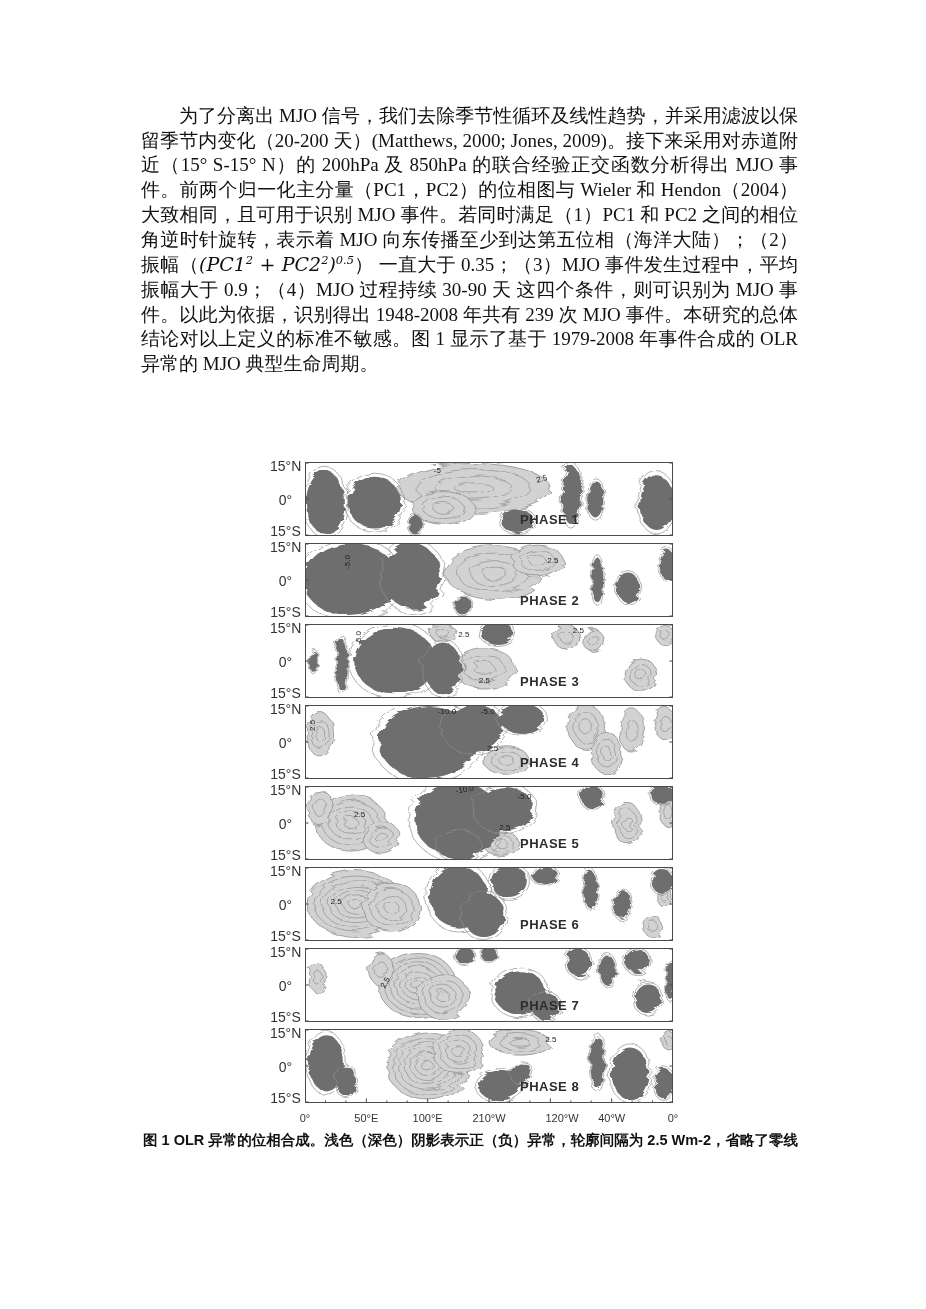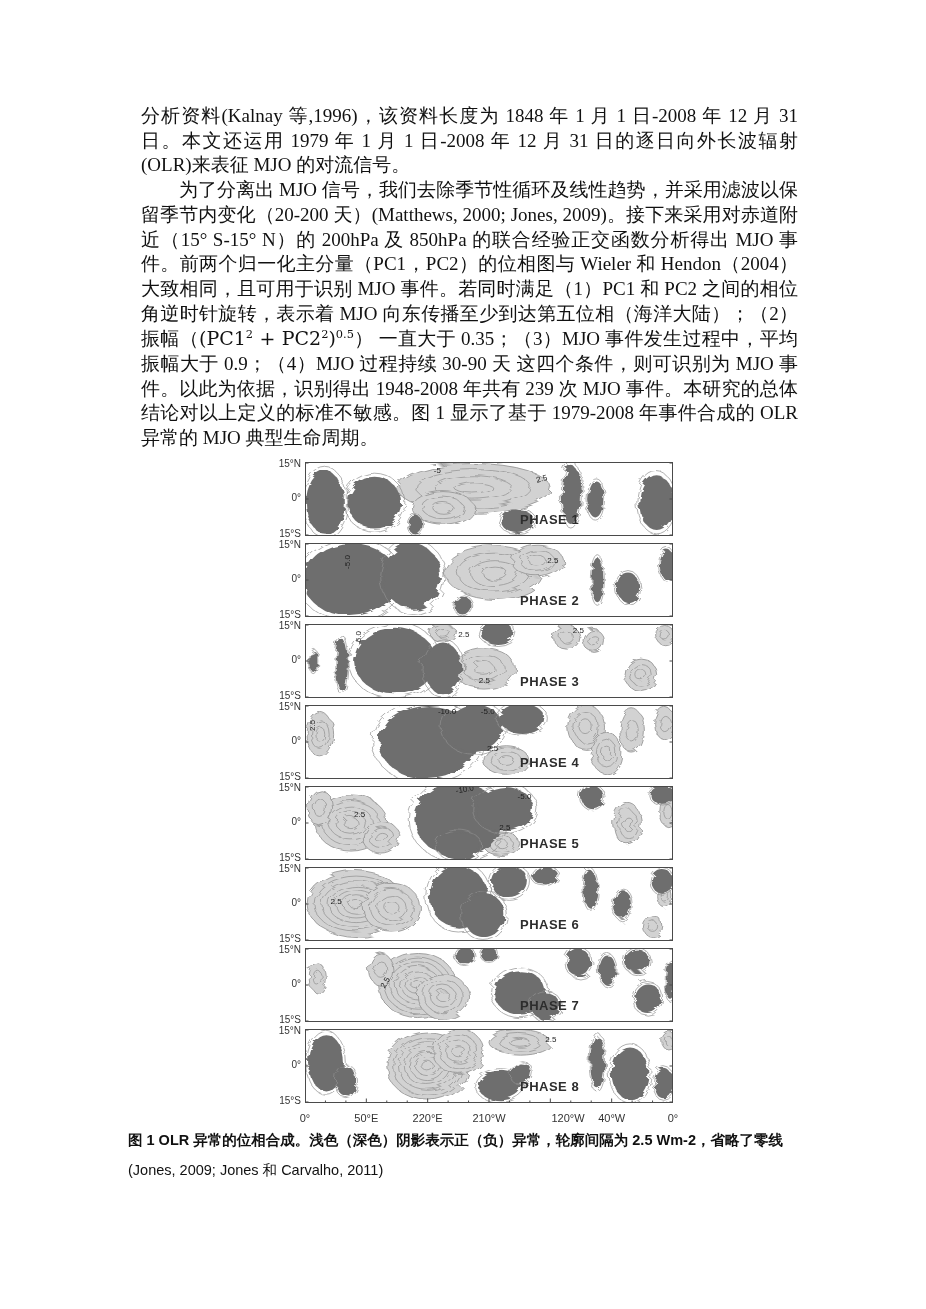--- a/index.html
+++ b/index.html
@@ -3,44 +3,43 @@
 <meta charset="utf-8">
 <style>
   html,body { margin:0; padding:0; background:#ffffff; }
   body { width:926px; height:1309px; position:relative; overflow:hidden;
          font-family:"Liberation Serif","DejaVu Serif",serif; color:#111; }
 
   .text-block { position:absolute; left:141px; top:104px; width:657px;
                 font-size:19px; line-height:24.7px; text-align:justify; }
   .text-block p { margin:0; padding:0; }
   .text-block p.indent { text-indent:2em; }
-  .formula { font-family:"DejaVu Serif","Liberation Serif",serif; }
+  .formula { font-style:italic; font-family:"DejaVu Serif","Liberation Serif",serif; }
   .formula sup { font-size:0.6em; line-height:0; }
 
   .figure { position:absolute; left:270px; top:462px; width:420px; }
   .panel-row { position:relative; height:74px; margin-bottom:7px; width:403px; }
   .panel-row svg { position:absolute; left:35px; top:0; display:block; }
-  .lat { position:absolute; left:0; width:31px; text-align:right;
-         font-family:"Liberation Sans","DejaVu Sans",sans-serif; font-size:10px; color:#333; }
+  .lat { position:absolute; left:0; width:31px; text-align:center;
+         font-family:"Liberation Sans","DejaVu Sans",sans-serif; font-size:14px; color:#333; }
   .lat.top { top:-4px; }  .lat.mid { top:30px; }  .lat.bot { bottom:-3px; }
 
   .lon-axis { position:relative; margin-left:35px; width:368px; height:18px;
               font-family:"Liberation Sans","DejaVu Sans",sans-serif; font-size:11px; color:#333; }
   .lon-axis span { position:absolute; top:2px; transform:translateX(-50%); white-space:nowrap; }
 
-  .caption { position:absolute; left:128px; top:1131px; width:670px; text-align:left;
+  .caption { position:absolute; left:128px; top:1131px; width:670px; text-align:right;
              font-family:"Liberation Sans","DejaVu Sans",sans-serif; font-size:14.5px; color:#111; }
   .caption .l1 { font-weight:bold; margin-bottom:11px; }
   .caption .l2 { font-weight:normal; }
 </style>
 </head>
 <body>
 
 <div class="text-block">
-  <p><span>分析资料(Kalnay 等,1996)，该资料长度为 1848 年 1 月 1 日-2008 年 12 月 31 日。本文还运用 1979 年 1 月 1 日-2008 年 12 月 31 日的逐日向外长波辐射(OLR)来表征 MJO 的对流信号。</span></p>
   <p class="indent"><span>为了分离出 MJO 信号，我们去除季节性循环及线性趋势，并采用滤波以保留季节内变化（20-200 天）(Matthews, 2000; Jones, 2009)。接下来采用对赤道附近（15° S-15° N）的 200hPa 及 850hPa 的联合经验正交函数分析得出 MJO 事件。前两个归一化主分量（PC1，PC2）的位相图与 Wieler 和 Hendon（2004）大致相同，且可用于识别 MJO 事件。若同时满足（1）PC1 和 PC2 之间的相位角逆时针旋转，表示着 MJO 向东传播至少到达第五位相（海洋大陆）；（2）振幅（</span><span class="formula"><span>(</span><span>PC1</span><sup>2</sup><span> + </span><span>PC2</span><sup>2</sup><span>)</span><sup>0.5</sup></span><span>） 一直大于 0.35；（3）MJO 事件发生过程中，平均振幅大于 0.9；（4）MJO 过程持续 30-90 天 这四个条件，则可识别为 MJO 事件。以此为依据，识别得出 1948-2008 年共有 239 次 MJO 事件。本研究的总体结论对以上定义的标准不敏感。图 1 显示了基于 1979-2008 年事件合成的 OLR 异常的 MJO 典型生命周期。</span></p>
 </div>
 
 <div class="figure">
   <div id="panels">
       <div class="panel-row">
         <div class="lat top">15°N</div>
         <div class="lat mid">0°</div>
         <div class="lat bot">15°S</div>
         <svg width="368" height="74">
@@ -488,24 +487,23 @@
           <line x1="327.1111111111111" y1="74" x2="327.1111111111111" y2="71.5" stroke="#4a4a4a" stroke-width="1"></line>
           <line x1="347.55555555555554" y1="74" x2="347.55555555555554" y2="71.5" stroke="#4a4a4a" stroke-width="1"></line>
           <line x1="368" y1="74" x2="368" y2="69.5" stroke="#4a4a4a" stroke-width="1"></line>
           <rect x="0.5" y="0.5" width="367" height="73" fill="none" stroke="#4a4a4a" stroke-width="1"></rect>
         </svg>
       </div>
     </div>
   <div class="lon-axis" id="lon-axis">
       <span style="left: 0px;">0°</span>
       <span style="left: 61.3333px;">50°E</span>
-      <span style="left: 122.667px;">220°E</span>
+      <span style="left: 122.667px;">100°E</span>
       <span style="left: 184px;">210°W</span>
-      <span style="left: 263px;">120°W</span>
+      <span style="left: 257px;">120°W</span>
       <span style="left: 306.667px;">40°W</span>
       <span style="left: 368px;">0°</span>
     </div>
 </div>
 
 <div class="caption">
   <div class="l1">图 1 OLR 异常的位相合成。浅色（深色）阴影表示正（负）异常，轮廓间隔为 2.5 Wm-2，省略了零线</div>
-  <div class="l2">(Jones, 2009; Jones 和 Carvalho, 2011)</div>
 </div>
 
 </body></html>

